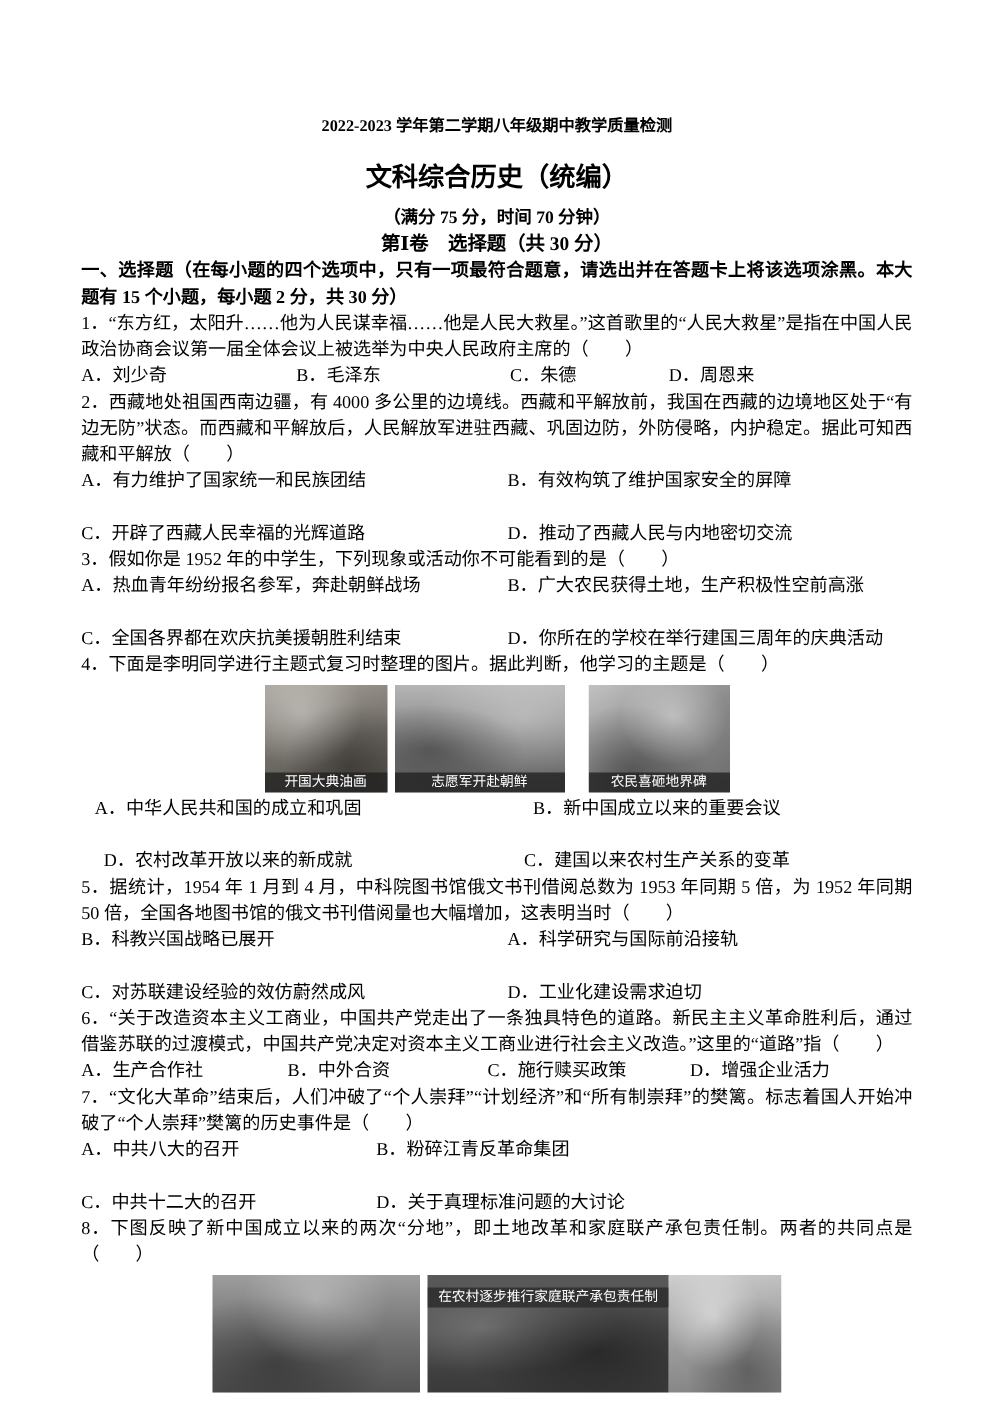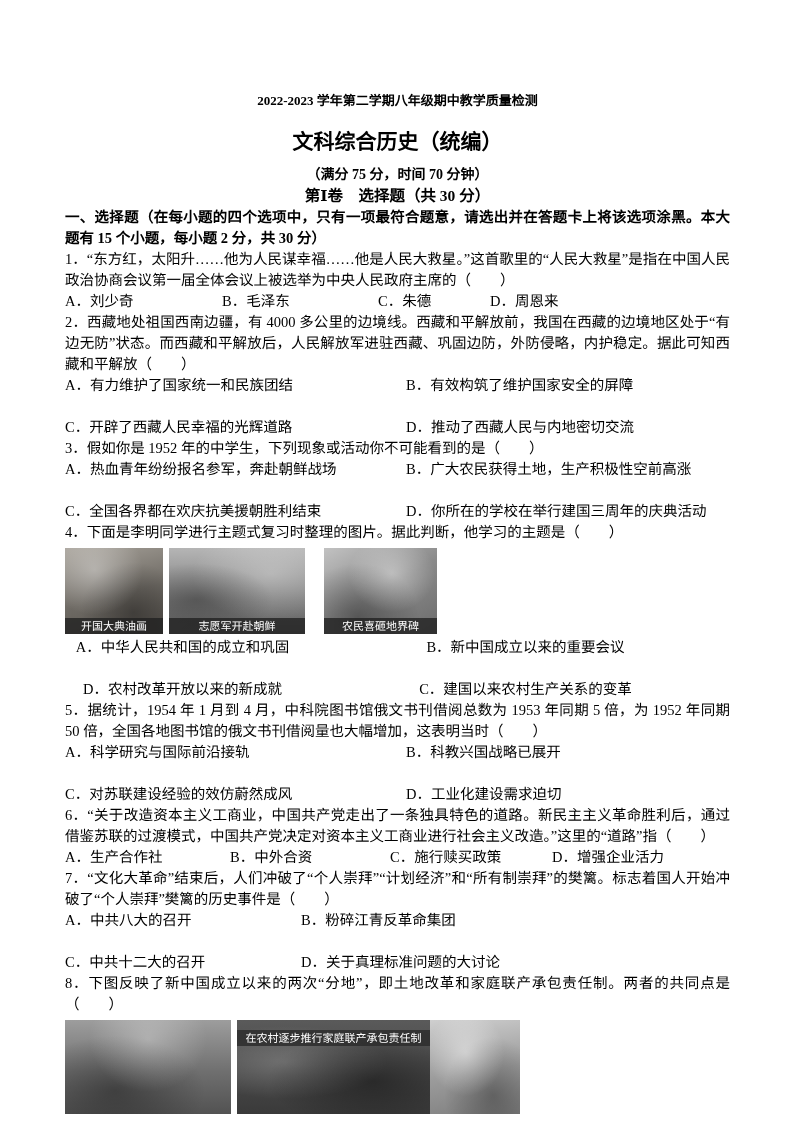--- a/index.html
+++ b/index.html
@@ -22,24 +22,24 @@
   .instruction { font-weight: bold; text-align: justify; }
 
   p.stem { text-align: justify; }
 
   .opts-grid { display: grid; gap: 21px; }
   .cols-320 { grid-template-columns: 320px 1fr; }
   .cols-235 { grid-template-columns: 235px 1fr; text-align: center; }
   .cols-215 { grid-template-columns: 215px 1fr; }
 
   .opts-row { display: grid; }
-  .row-q1 { grid-template-columns: 157px 156px 112px auto; }
+  .row-q1 { grid-template-columns: 157px 156px 112px auto; gap: 15px; }
   .row-q6 { grid-template-columns: 165px 160px 162px auto; }
 
-  .fig-row { display: flex; align-items: flex-start; margin: 5px 0 3px 0; }
+  .fig-row { display: flex; align-items: flex-start; margin: 5px 0 3px 0; justify-content: center; }
 
   .photo { position: relative; overflow: hidden; flex: none; }
   .photo .cap {
     position: absolute; left: 0; right: 0; bottom: 0;
     background: rgba(32,32,32,0.78); color: #ffffff;
     font-size: 11px; line-height: 16px; text-align: center;
     font-family: "Liberation Sans", "DejaVu Sans", sans-serif;
     white-space: nowrap; overflow: hidden;
   }
   .photo .cap-top { top: 10px; bottom: auto; background: rgba(45,45,45,0.85); }
@@ -146,22 +146,22 @@
       <span>A．中华人民共和国的成立和巩固</span>
       <span>B．新中国成立以来的重要会议</span>
       <span>D．农村改革开放以来的新成就</span>
       <span>C．建国以来农村生产关系的变革</span>
     </div>
   </section>
 
   <section class="question">
     <p class="stem">5．据统计，1954 年 1 月到 4 月，中科院图书馆俄文书刊借阅总数为 1953 年同期 5 倍，为 1952 年同期 50 倍，全国各地图书馆的俄文书刊借阅量也大幅增加，这表明当时（　　）</p>
     <div class="opts-grid cols-320">
+      <span>B．科教兴国战略已展开</span>
       <span>A．科学研究与国际前沿接轨</span>
-      <span>B．科教兴国战略已展开</span>
       <span>C．对苏联建设经验的效仿蔚然成风</span>
       <span>D．工业化建设需求迫切</span>
     </div>
   </section>
 
   <section class="question">
     <p class="stem">6．“关于改造资本主义工商业，中国共产党走出了一条独具特色的道路。新民主主义革命胜利后，通过借鉴苏联的过渡模式，中国共产党决定对资本主义工商业进行社会主义改造。”这里的“道路”指（　　）</p>
     <div class="opts-row row-q6">
       <span>A．生产合作社</span>
       <span>B．中外合资</span>

